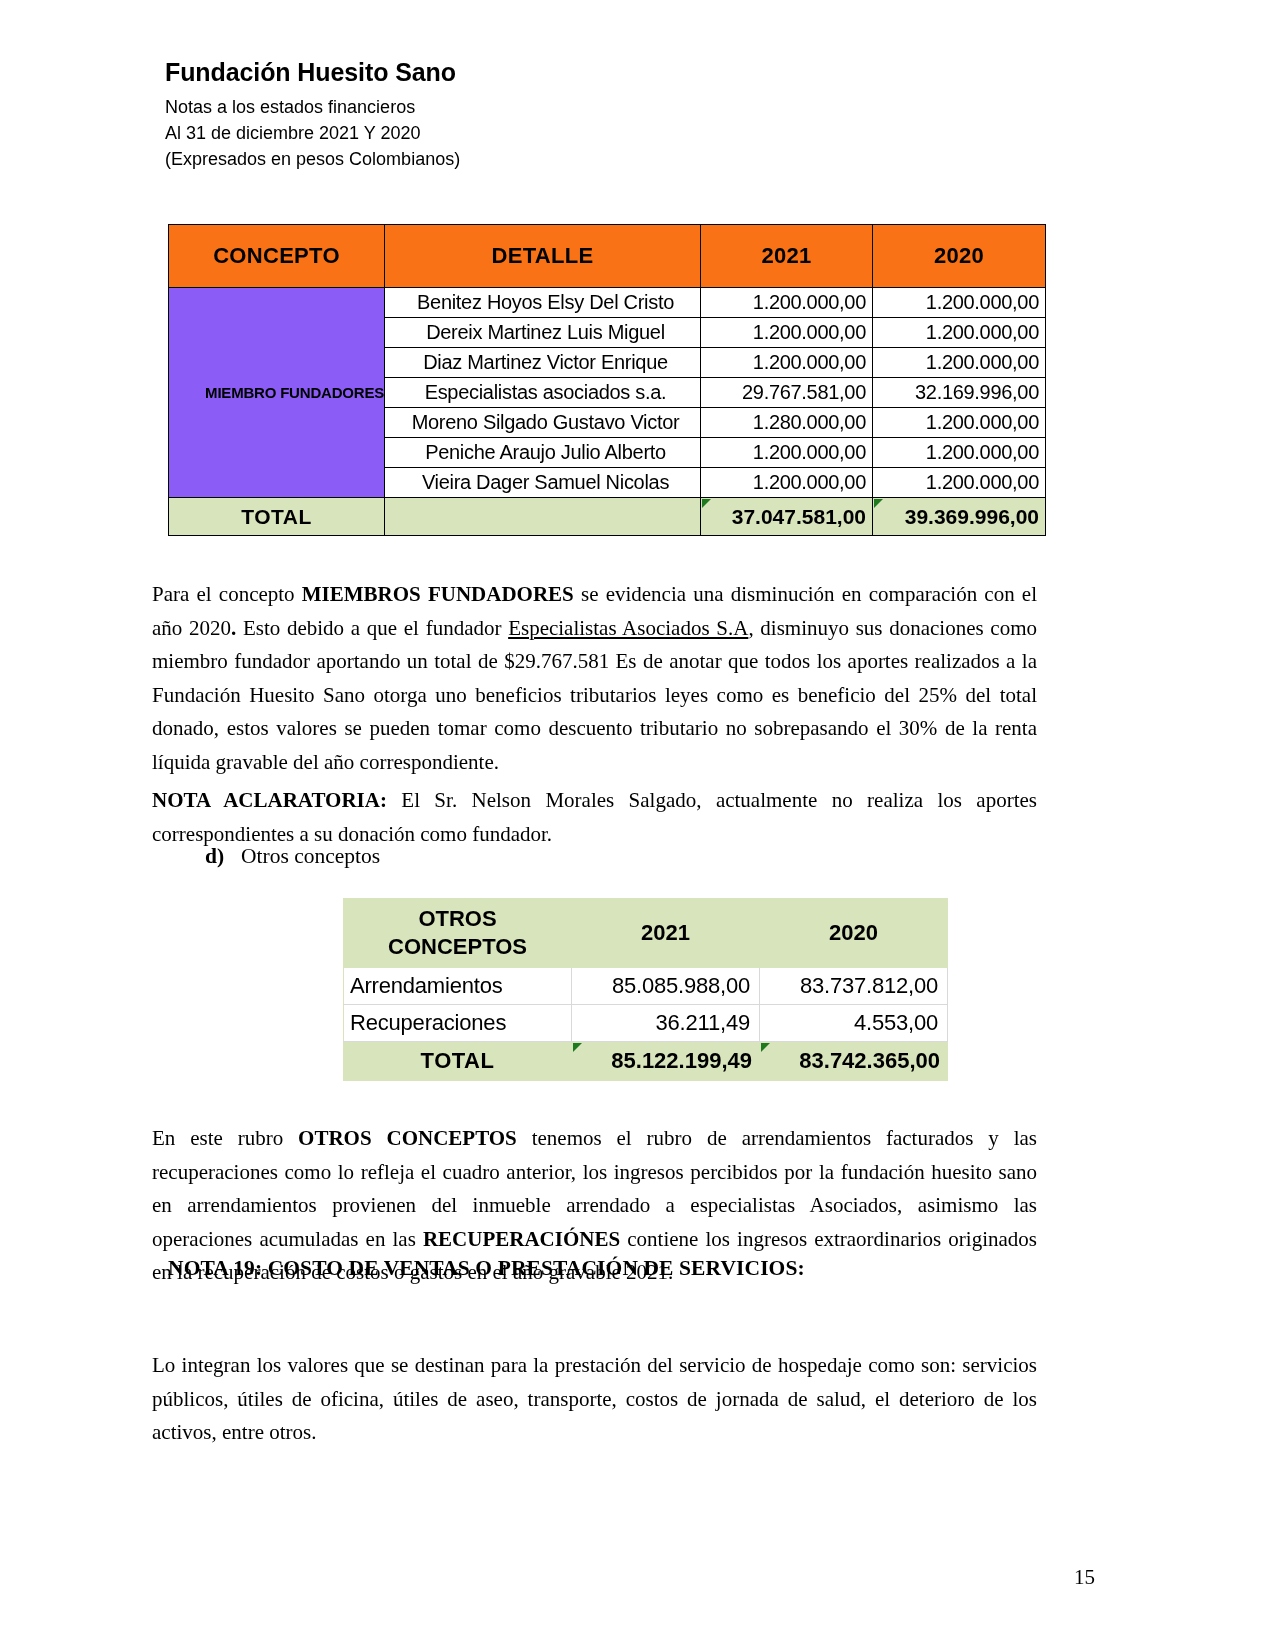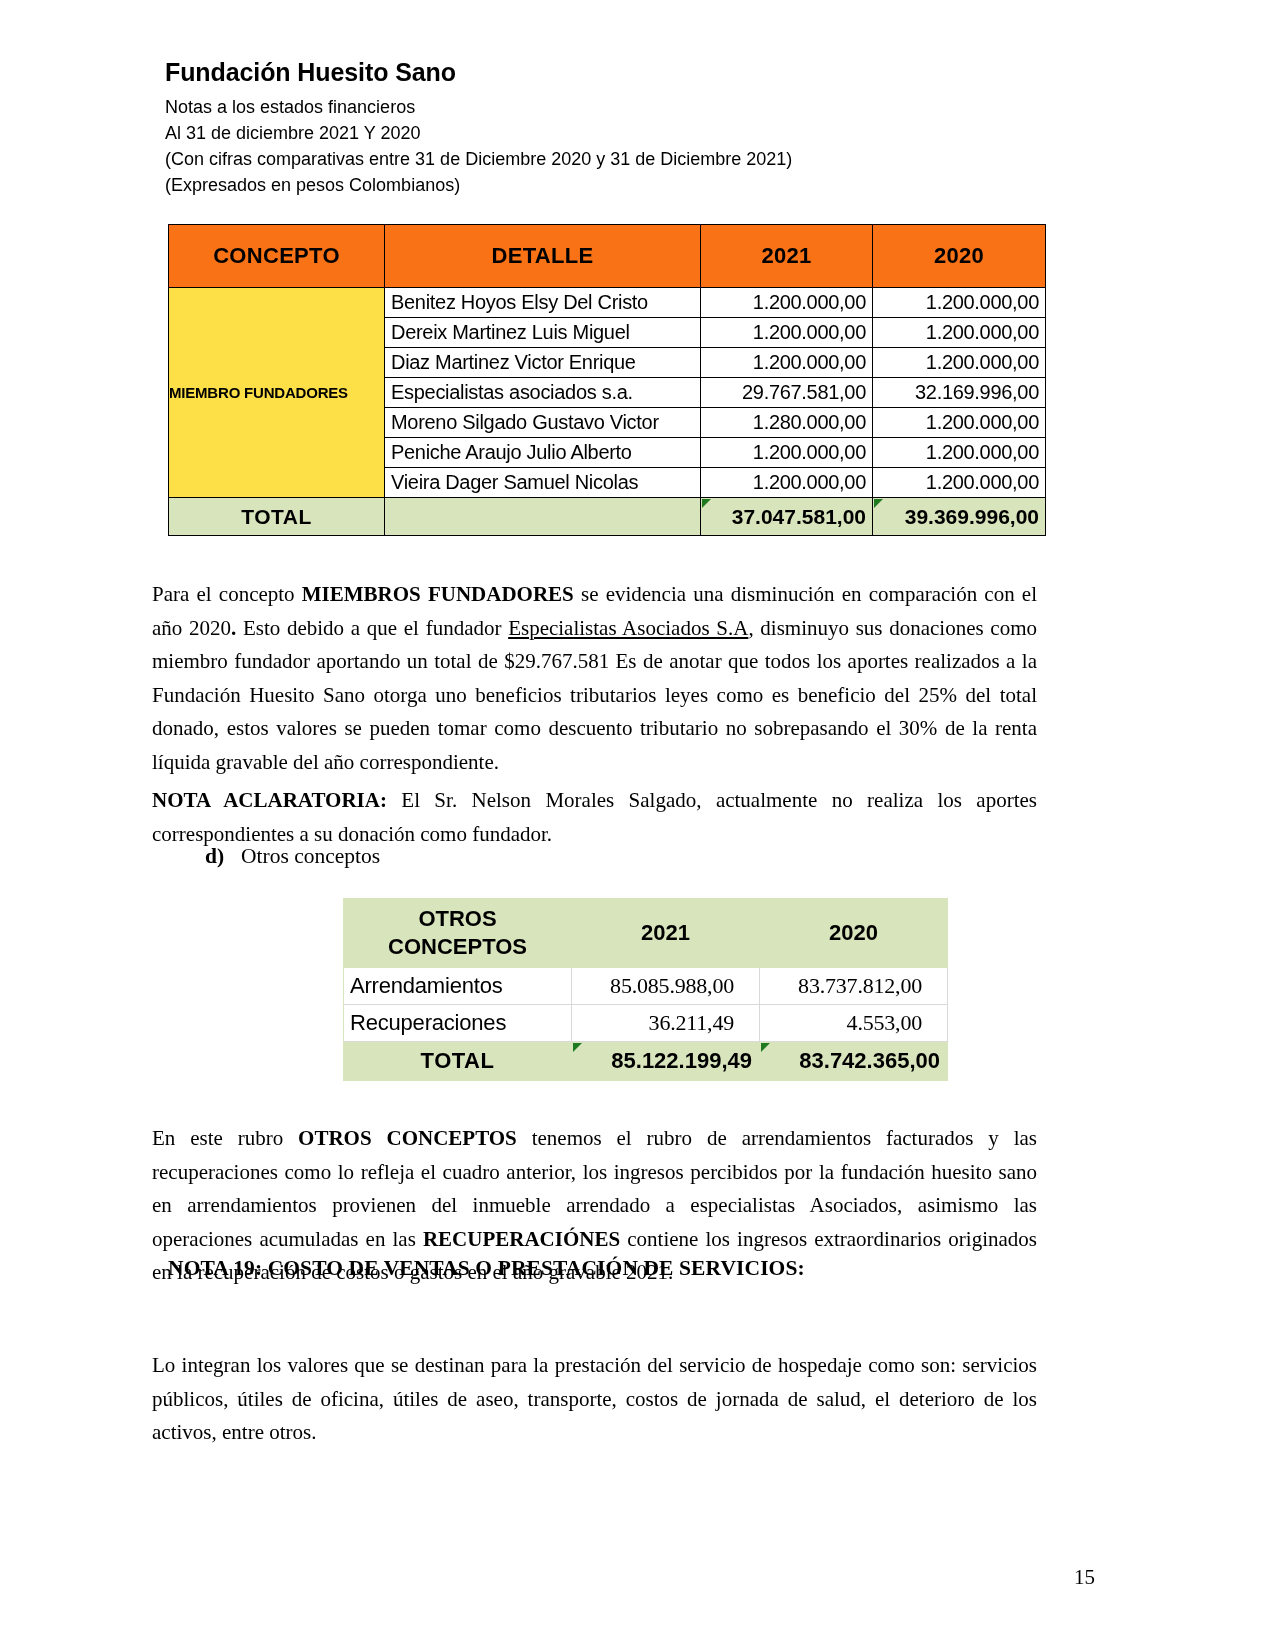--- a/index.html
+++ b/index.html
@@ -61,33 +61,34 @@
   }
   .tbl1 .hdr {
     background: #f97316;
     font-weight: bold;
     font-size: 22px;
     text-align: center;
     height: 62px;
     letter-spacing: 0.3px;
   }
   .tbl1 .concepto-cell {
-    text-align: left;
+    text-align: right;
     vertical-align: middle;
     font-weight: bold;
     font-size: 15px;
     letter-spacing: -0.2px;
-    background: #fde047;
+    background: #8b5cf6;
   }
   .tbl1 .detalle {
     font-size: 20px;
     padding-left: 6px;
     height: 29px;
     white-space: nowrap;
     letter-spacing: -0.3px;
+    text-align: center;
   }
   .tbl1 .num {
     font-size: 20px;
     text-align: right;
     padding-right: 6px;
     height: 29px;
     white-space: nowrap;
     letter-spacing: -0.3px;
   }
   .tbl1 .total-row td {
@@ -173,25 +174,24 @@
     font-size: 22px;
     padding-left: 6px;
     height: 36px;
     white-space: nowrap;
     letter-spacing: -0.2px;
     border-left: 1px solid #d8e4bc;
   }
   .tbl2 .num {
     font-size: 22px;
     text-align: right;
-    padding-right: 25px;
+    padding-right: 9px;
     height: 36px;
     white-space: nowrap;
     letter-spacing: -0.2px;
-    font-family: Liberation Serif, serif;
   }
   .tbl2 .total-row td {
     background: #d8e4bc;
     font-weight: bold;
     font-size: 22px;
     height: 38px;
     border: 1px solid #d8e4bc;
   }
   .tbl2 .total-label { text-align: center; letter-spacing: 0.5px; }
   .tbl2 .total-num {
@@ -222,21 +222,20 @@
 </style>
 </head>
 <body>
 
 <div class="page">
 
   <div class="doc-header">
     <div class="doc-title">Fundación Huesito Sano</div>
     <div class="doc-sub">Notas a los estados financieros</div>
     <div class="doc-sub">Al 31 de diciembre 2021 Y 2020</div>
-    <div class="doc-sub">(Con cifras comparativas entre 31 de Diciembre 2020 y 31 de Diciembre 2021)</div>
     <div class="doc-sub">(Expresados en pesos Colombianos)</div>
   </div>
 
   <table class="tbl1">
     <colgroup>
       <col style="width:216px">
       <col style="width:316px">
       <col style="width:172px">
       <col style="width:173px">
     </colgroup>

